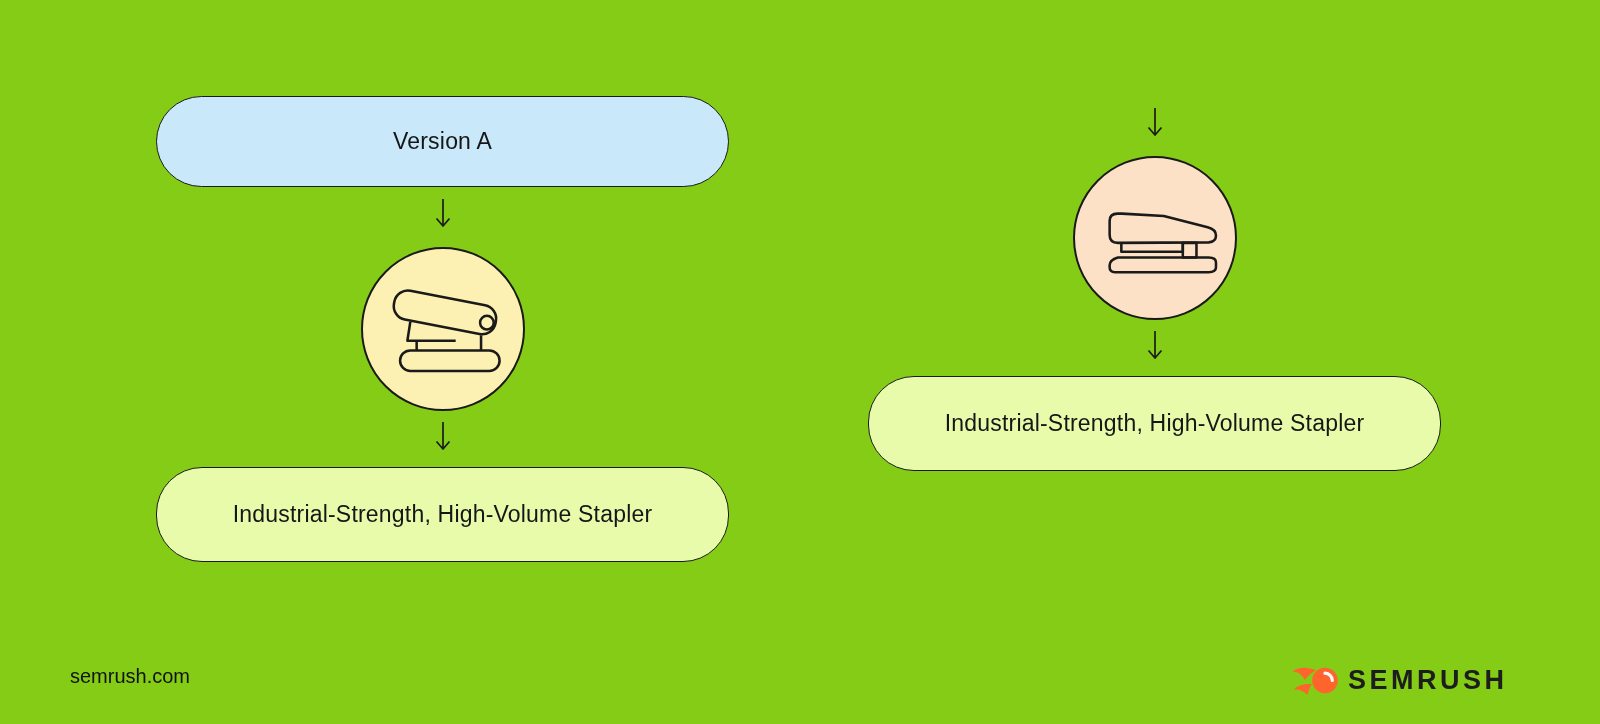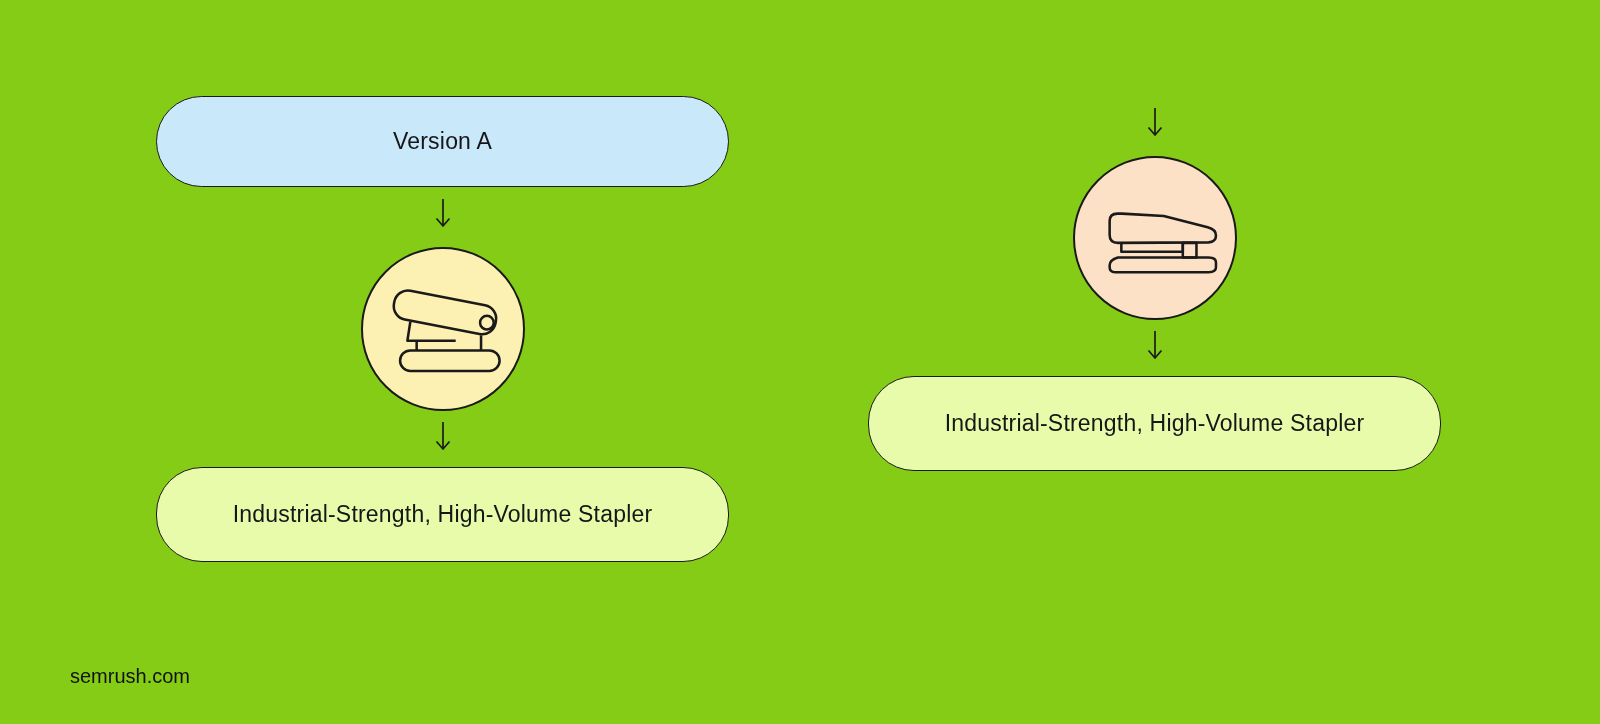--- a/index.html
+++ b/index.html
@@ -139,14 +139,23 @@
       <path d="M3.5 20.5 L10 28 L16.5 20.5" stroke="#1a1a1a" stroke-width="1.7" fill="none" stroke-linejoin="round"></path>
     </svg>
 
     <div class="pill result-pill">
       <span>Industrial-Strength, High-Volume Stapler</span>
     </div>
   </section>
 
   <div class="site-label">semrush.com</div>
 
+  <div class="brand">
+    <svg width="46" height="29" viewBox="0 0 46 29">
+      <path d="M24 4.5 C16 0.8 6 0.8 0.5 5.5 C6.5 6 10.5 9 13 14 C16 9.5 19.5 6.5 24 4.5 Z" fill="#ff642d"></path>
+      <path d="M20 18 C13 17.5 6 19 2 23.5 C7.5 23 12 25 15.5 29 C16.5 24.5 18 21 20 18 Z" fill="#ff642d"></path>
+      <circle cx="33" cy="14.5" r="12.8" fill="#ff642d"></circle>
+      <path d="M33 7.2 a7.3 7.3 0 0 1 7.3 7.3" stroke="#ffffff" stroke-width="3.2" stroke-linecap="round" fill="none"></path>
+    </svg>
+    <span class="brand-wordmark">SEMRUSH</span>
+  </div>
 
 </div>
 
 </body></html>

